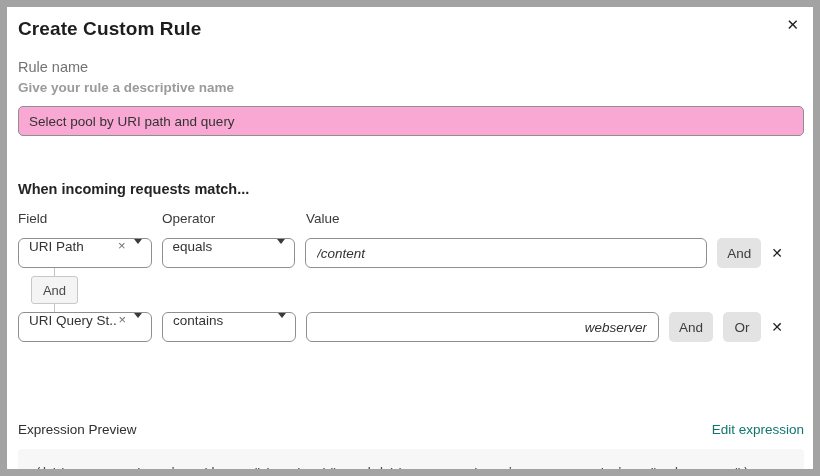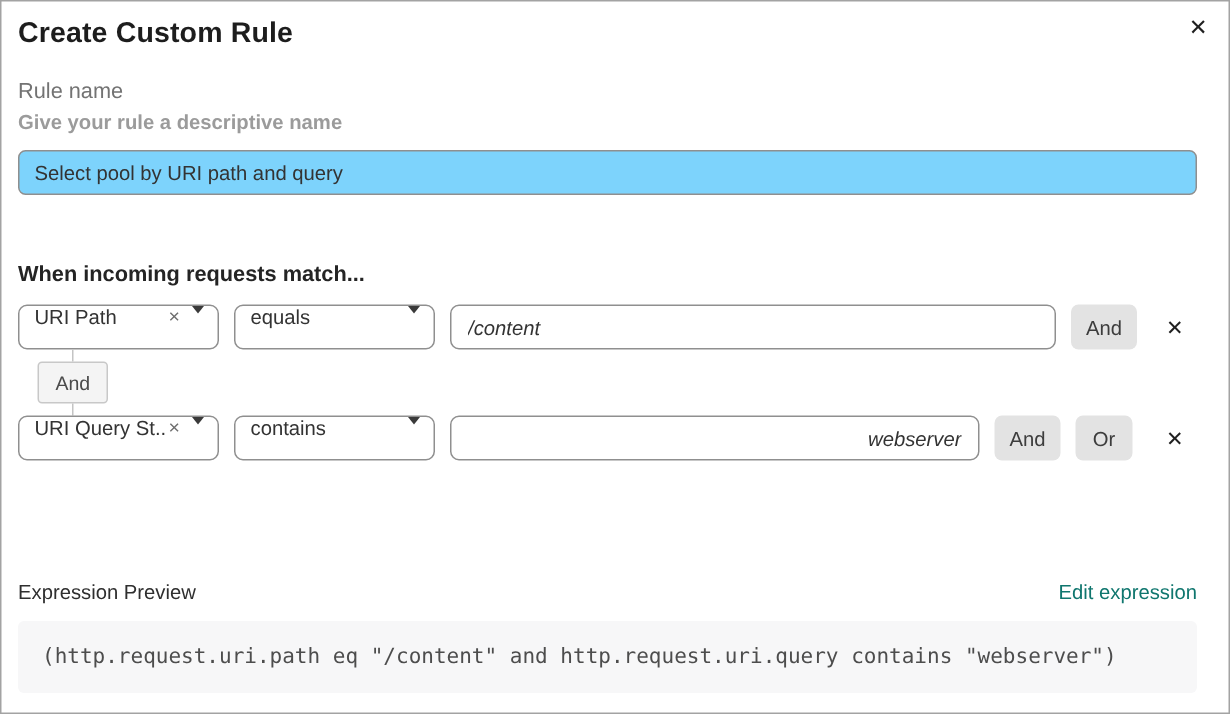--- a/index.html
+++ b/index.html
@@ -6,21 +6,21 @@
   html, body { width: 820px; height: 476px; }
   body {
     font-family: "Liberation Sans", "DejaVu Sans", sans-serif;
     background: #ffffff;
     color: #2b2b2b;
   }
   .dialog {
     position: relative;
     width: 820px;
     height: 476px;
-    border: 1px solid #a3a3a3;
+    border: 7px solid #a3a3a3;
     background: #ffffff;
     padding: 11px 21px 0 11px;
     overflow: hidden;
   }
   
   .dialog-title {
     font-size: 19px;
     font-weight: bold;
     color: #1d1d1d;
     letter-spacing: 0.1px;
@@ -54,21 +54,21 @@
   .rule-name-input {
     margin-top: 11px;
     width: 786px;
     height: 30px;
     border: 1px solid #8f8f8f;
     border-radius: 5px;
     padding: 0 10px;
     font-size: 13.5px;
     color: #333333;
     font-family: inherit;
-    background: #7dd3fc;
+    background: #f9a8d4;
     outline: none;
     display: block;
   }
   
   .match-heading {
     margin-top: 45px;
     font-size: 14.5px;
     font-weight: bold;
     color: #242424;
   }
@@ -221,20 +221,25 @@
 
   <div class="dialog-title">Create Custom Rule</div>
   <button class="close-btn">✕</button>
 
   <div class="rule-name-label">Rule name</div>
   <div class="rule-name-helper">Give your rule a descriptive name</div>
   <input class="rule-name-input" type="text" value="Select pool by URI path and query" style="">
 
   <div class="match-heading">When incoming requests match...</div>
 
+  <div class="col-labels">
+    <div class="col-label-field">Field</div>
+    <div class="col-label-operator">Operator</div>
+    <div class="col-label-value">Value</div>
+  </div>
 
   <div class="match-row">
     <div class="dropdown">
       <span class="dd-text">URI Path</span>
       <span class="dd-clear">×</span>
       <span class="caret"></span>
     </div>
     <div class="dropdown">
       <span class="dd-text">equals</span>
       <span class="caret"></span>

